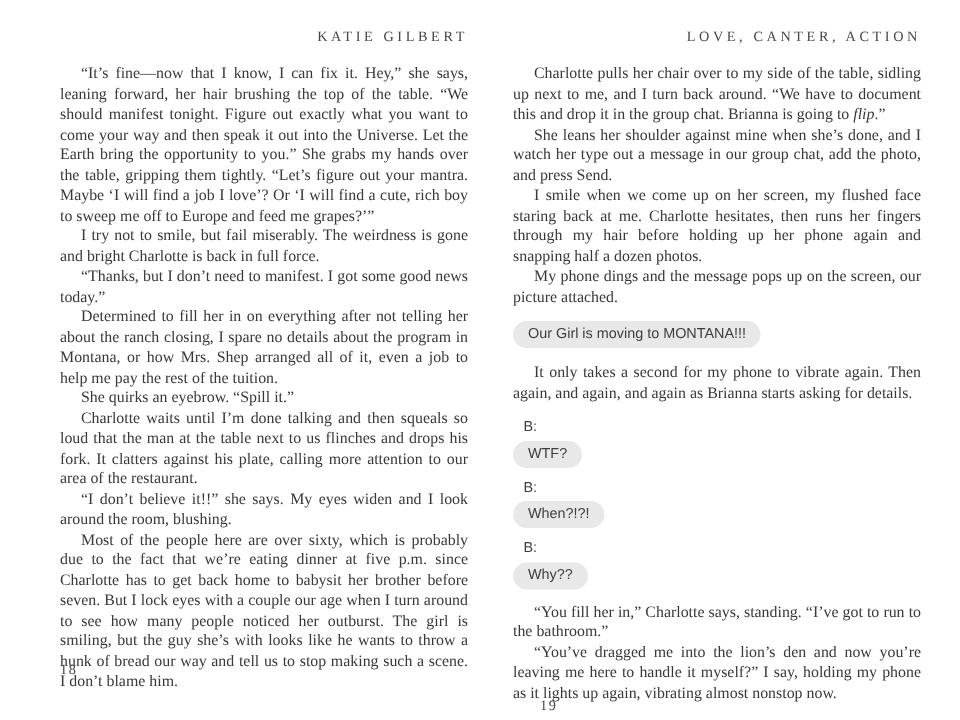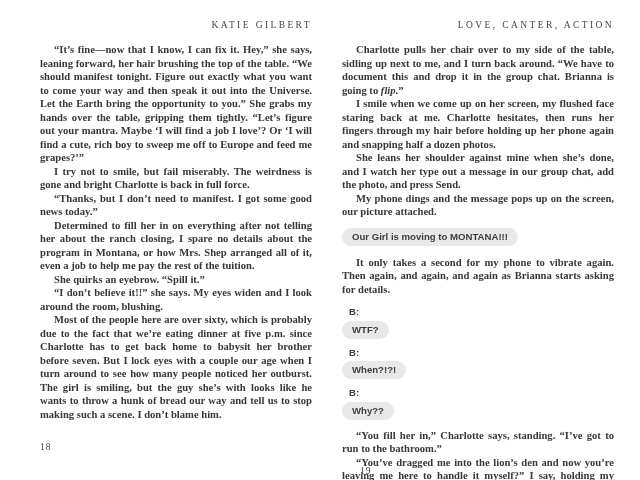--- a/index.html
+++ b/index.html
@@ -25,21 +25,20 @@
     color:#454545;
     text-transform:uppercase;
     margin-bottom:13px;
     white-space:nowrap;
   }
   .body-text{
     font-size:10.6px;
     line-height:13.5px;
     text-align:justify;
     color:#383838;
-    font-weight:bold;
   }
   .body-text p{
     margin:0;
     text-indent:14px;
   }
   .body-text p em{font-style:italic;}
   .chat-bubble{
     display:inline-block;
     font-family:"Liberation Sans", sans-serif;
     font-size:9.6px;
@@ -84,32 +83,33 @@
 <body>
 
 <div class="page page-left">
   <div class="running-header">KATIE GILBERT</div>
   <div class="body-text">
     <p>“It’s fine—now that I know, I can fix it. Hey,” she says, leaning forward, her hair brushing the top of the table. “We should manifest tonight. Figure out exactly what you want to come your way and then speak it out into the Universe. Let the Earth bring the opportunity to you.” She grabs my hands over the table, gripping them tightly. “Let’s figure out your mantra. Maybe ‘I will find a job I love’? Or ‘I will find a cute, rich boy to sweep me off to Europe and feed me grapes?’”</p>
     <p>I try not to smile, but fail miserably. The weirdness is gone and bright Charlotte is back in full force.</p>
     <p>“Thanks, but I don’t need to manifest. I got some good news today.”</p>
     <p>Determined to fill her in on everything after not telling her about the ranch closing, I spare no details about the program in Montana, or how Mrs. Shep arranged all of it, even a job to help me pay the rest of the tuition.</p>
     <p>She quirks an eyebrow. “Spill it.”</p>
+    <p>Charlotte waits until I’m done talking and then squeals so loud that the man at the table next to us flinches and drops his fork. It clatters against his plate, calling more attention to our area of the restaurant.</p>
     <p>“I don’t believe it!!” she says. My eyes widen and I look around the room, blushing.</p>
     <p>Most of the people here are over sixty, which is probably due to the fact that we’re eating dinner at five p.m. since Charlotte has to get back home to babysit her brother before seven. But I lock eyes with a couple our age when I turn around to see how many people noticed her outburst. The girl is smiling, but the guy she’s with looks like he wants to throw a hunk of bread our way and tell us to stop making such a scene. I don’t blame him.</p>
   </div>
 </div>
 <div class="page-number page-number-left">18</div>
 
 <div class="page page-right">
   <div class="running-header">LOVE, CANTER, ACTION</div>
   <div class="body-text">
     <p><span>Charlotte pulls her chair over to my side of the table, sidling up next to me, and I turn back around. “We have to document this and drop it in the group chat. Brianna is going to </span><em>flip</em><span>.”</span></p>
+    <p>She leans her shoulder against mine when she’s done, and I watch her type out a message in our group chat, add the photo, and press Send.</p>
     <p>I smile when we come up on her screen, my flushed face staring back at me. Charlotte hesitates, then runs her fingers through my hair before holding up her phone again and snapping half a dozen photos.</p>
-    <p>She leans her shoulder against mine when she’s done, and I watch her type out a message in our group chat, add the photo, and press Send.</p>
     <p>My phone dings and the message pops up on the screen, our picture attached.</p>
 
     <div class="announce-wrap">
       <span class="chat-bubble">Our Girl is moving to MONTANA!!!</span>
     </div>
 
     <p>It only takes a second for my phone to vibrate again. Then again, and again, and again as Brianna starts asking for details.</p>
 
     <div class="chat-block">
       <div class="chat-group">

